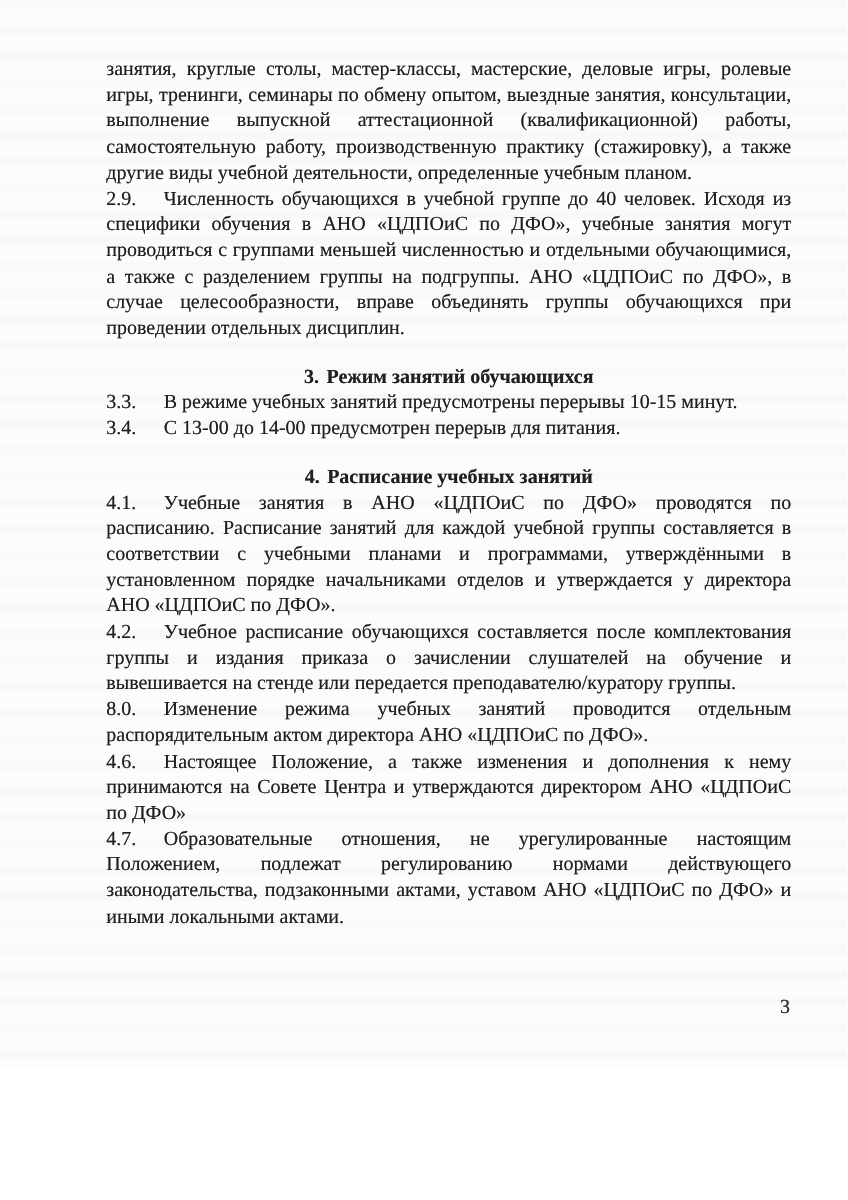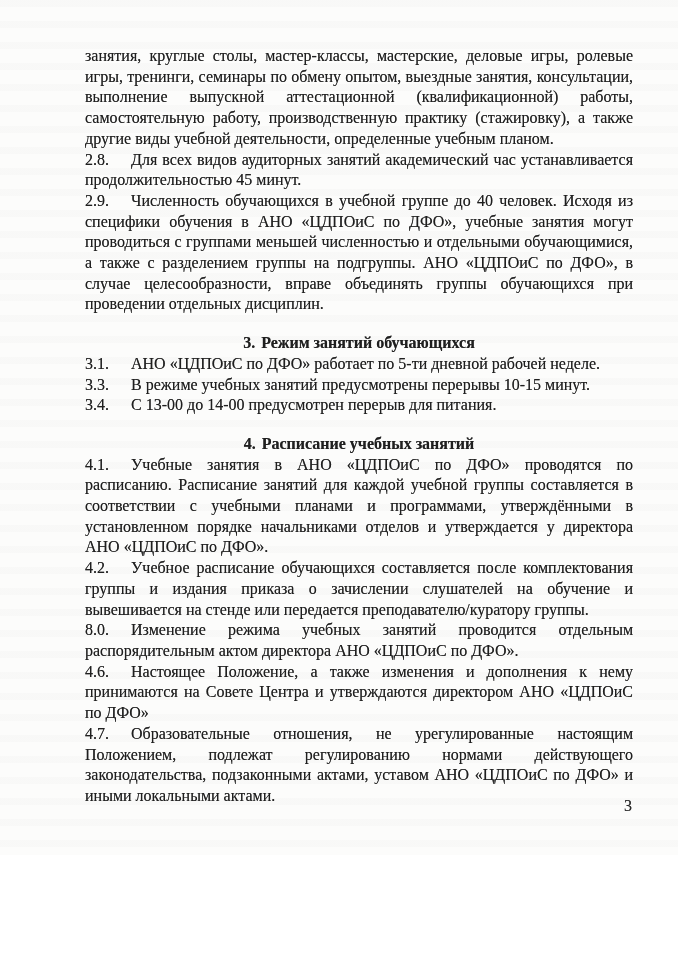--- a/index.html
+++ b/index.html
@@ -66,24 +66,22 @@
     background: #8a8a8a;
     opacity: 0.7;
   }
 </style>
 </head>
 <body>
 
 <div class="page">
   <div class="content">
       <p><span>занятия, круглые столы, мастер-классы, мастерские, деловые игры, ролевые игры, тренинги, семинары по обмену опытом, выездные занятия, консультации, выполнение выпускной аттестационной (квалификационной) работы, самостоятельную работу, производственную практику (стажировку), а также другие виды учебной деятельности, определенные учебным планом.</span></p>
-      <p><span class="num">2.8.</span><span>Для всех видов аудиторных занятий академический час устанавливается продолжительностью 45 минут.</span></p>
       <p><span class="num">2.9.</span><span>Численность обучающихся в учебной группе до 40 человек. Исходя из специфики обучения в АНО «ЦДПОиС по ДФО», учебные занятия могут проводиться с группами меньшей численностью и отдельными обучающимися, а также с разделением группы на подгруппы. АНО «ЦДПОиС по ДФО», в случае целесообразности, вправе объединять группы обучающихся при проведении отдельных дисциплин.</span></p>
       <p class="heading"><span class="num">3.</span><span>Режим занятий обучающихся</span></p>
-      <p><span class="num">3.1.</span><span>АНО «ЦДПОиС по ДФО» работает по 5-ти дневной рабочей неделе.</span></p>
       <p><span class="num">3.3.</span><span>В режиме учебных занятий предусмотрены перерывы 10-15 минут.</span></p>
       <p><span class="num">3.4.</span><span>С 13-00 до 14-00 предусмотрен перерыв для питания.</span></p>
       <p class="heading"><span class="num">4.</span><span>Расписание учебных занятий</span></p>
       <p><span class="num">4.1.</span><span>Учебные занятия в АНО «ЦДПОиС по ДФО» проводятся по расписанию. Расписание занятий для каждой учебной группы составляется в соответствии с учебными планами и программами, утверждёнными в установленном порядке начальниками отделов и утверждается у директора АНО «ЦДПОиС по ДФО».</span></p>
       <p><span class="num">4.2.</span><span>Учебное расписание обучающихся составляется после комплектования группы и издания приказа о зачислении слушателей на обучение и вывешивается на стенде или передается преподавателю/куратору группы.</span></p>
       <p><span class="num">8.0.</span><span>Изменение режима учебных занятий проводится отдельным распорядительным актом директора АНО «ЦДПОиС по ДФО».</span></p>
       <p><span class="num">4.6.</span><span>Настоящее Положение, а также изменения и дополнения к нему принимаются на Совете Центра и утверждаются директором АНО «ЦДПОиС по ДФО»</span></p>
       <p><span class="num">4.7.</span><span>Образовательные отношения, не урегулированные настоящим Положением, подлежат регулированию нормами действующего законодательства, подзаконными актами, уставом АНО «ЦДПОиС по ДФО» и иными локальными актами.</span></p>
     </div>
   <div class="speck"></div>

